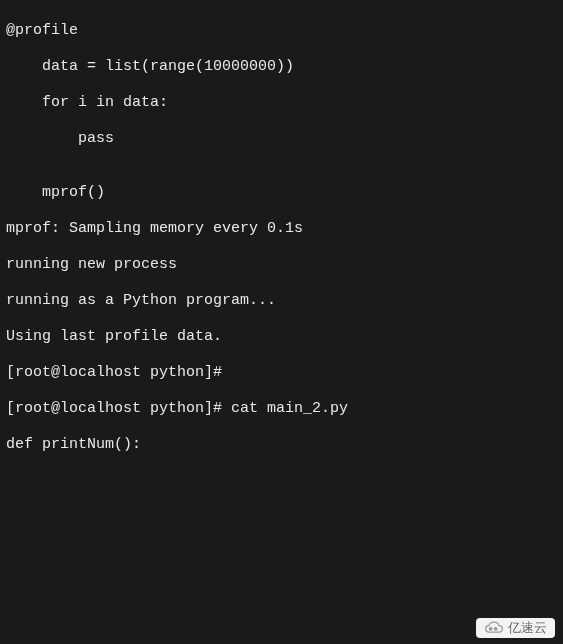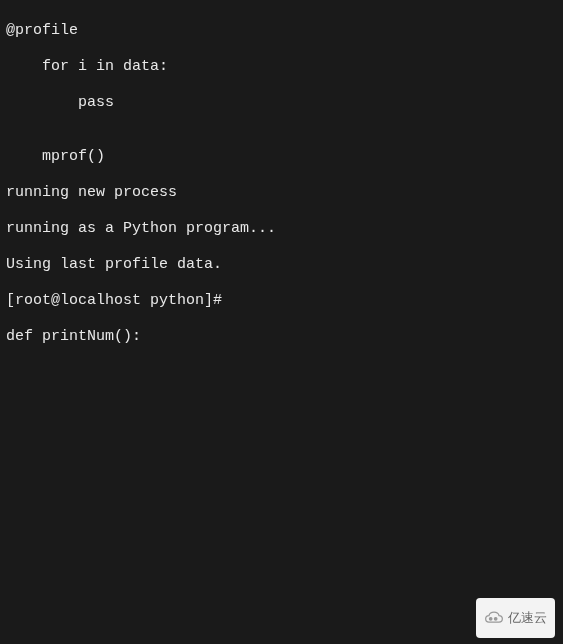--- a/index.html
+++ b/index.html
@@ -23,21 +23,21 @@
       white-space: pre;
     }
     .watermark {
       position: absolute;
       bottom: 6px;
       right: 8px;
       display: flex;
       align-items: center;
       gap: 4px;
       background-color: rgba(255,255,255,0.95);
-      padding: 12px 8px;
+      padding: 2px 8px;
       border-radius: 4px;
       font-family: sans-serif;
       font-size: 13px;
       color: #666;
       margin-top: 40px;
     }
     .watermark-icon {
       width: 20px;
       height: 14px;
       position: relative;
@@ -48,28 +48,31 @@
     }
     .line {
       display: block;
     }
   </style>
 </head>
 <body>
 
 <div class="terminal">
 <span class="line">@profile</span>
+<span class="line">    data = list(range(10000000))</span>
 <span class="line">    for i in data:</span>
 <span class="line">        pass</span>
 <span class="line"></span>
 <span class="line">    mprof()</span>
+<span class="line">mprof: Sampling memory every 0.1s</span>
 <span class="line">running new process</span>
 <span class="line">running as a Python program...</span>
 <span class="line">Using last profile data.</span>
 <span class="line">[root@localhost python]#</span>
+<span class="line">[root@localhost python]# cat main_2.py</span>
 <span class="line">def printNum():</span>
 
 
 
 
 <span class="line"></span>
 
 
 
 

